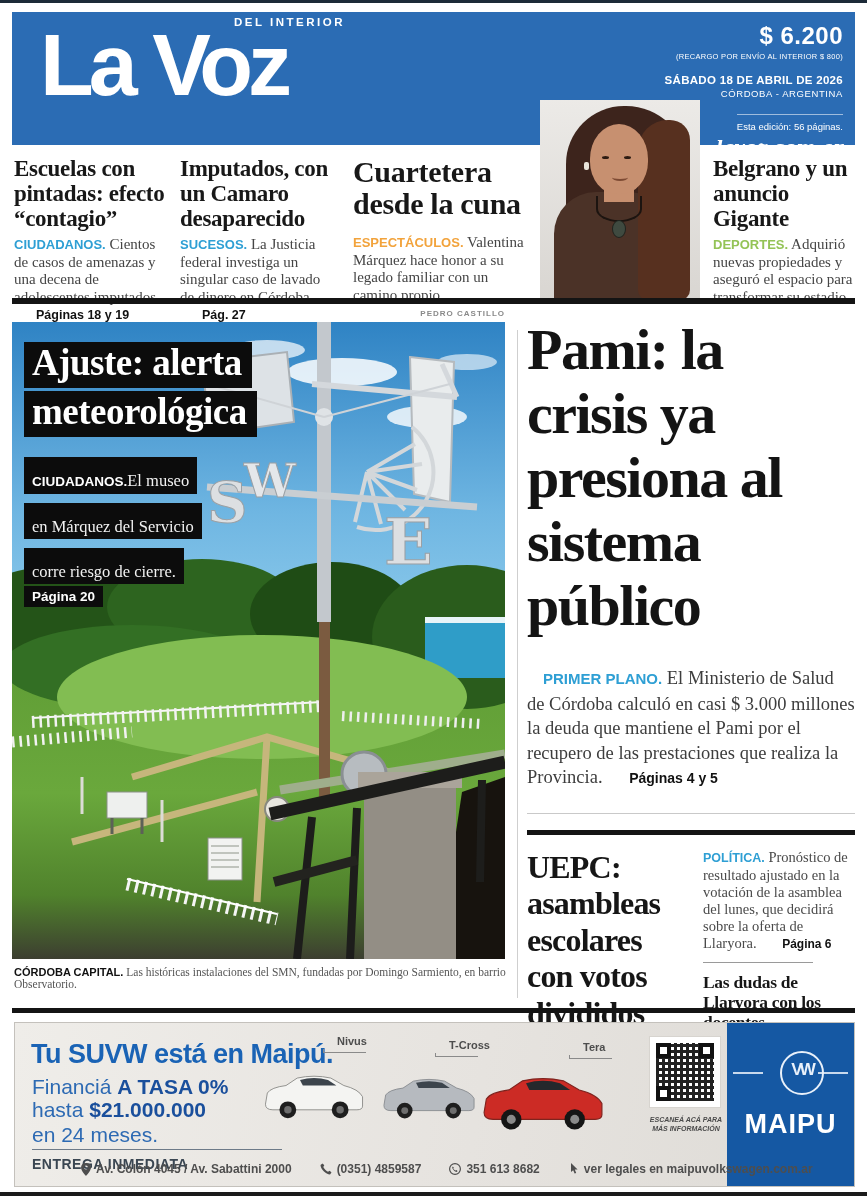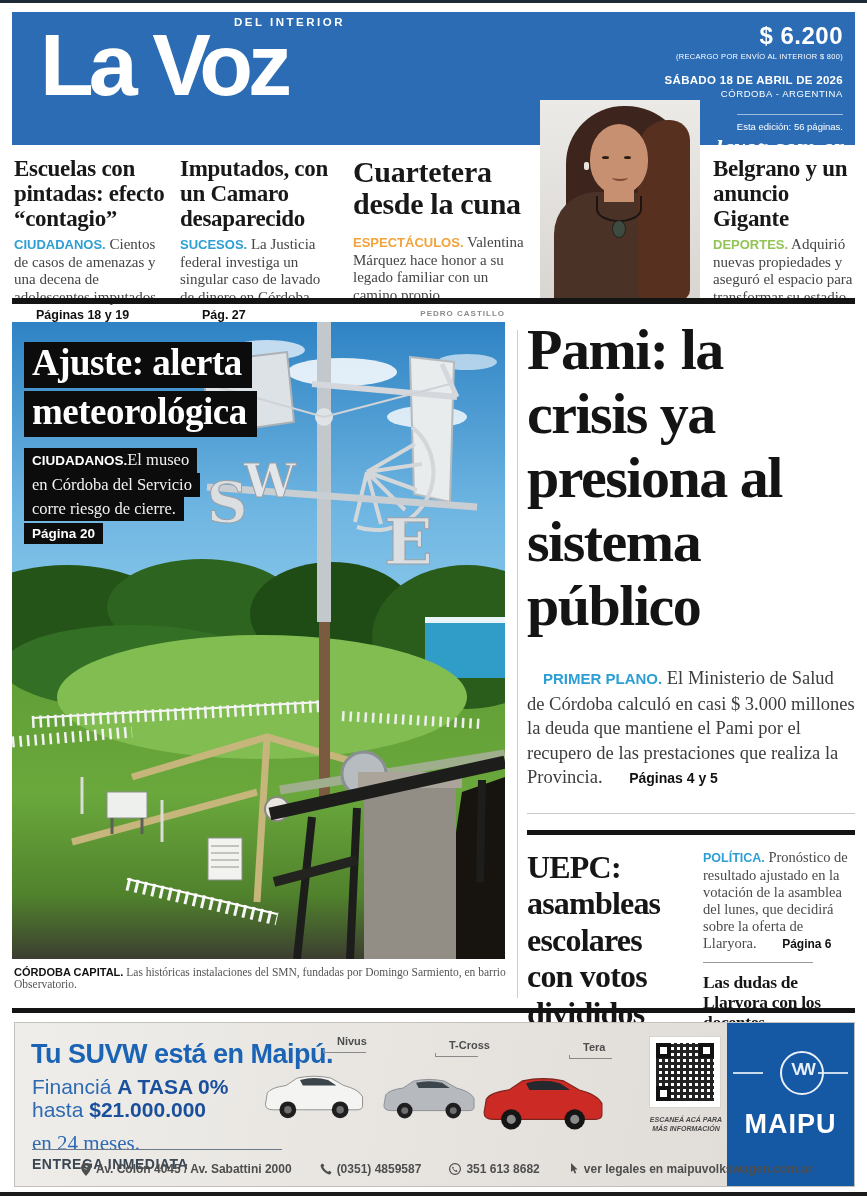--- a/index.html
+++ b/index.html
@@ -90,21 +90,21 @@
     background:linear-gradient(#2f83c4 0%, #6fb6e2 30%, #8fccec 50%,
       #5f9c35 50.5%, #6aa83c 74%, #50822c 90%, #3c3e30 100%);
   }
   #main-photo svg { position:absolute; left:0; top:0; }
   .ph-overlay { position:absolute; left:12px; }
   .ph-line { display:table; background:#0c0c0c; color:#fff;
     font-family:"Liberation Serif", serif; font-weight:bold;
     font-size:37px; line-height:40px; padding:1px 10px 5px 8px; letter-spacing:-0.5px; }
   .ph-kline { display:table; background:#0c0c0c; color:#f2f2f2;
     font-family:"Liberation Serif", serif; font-size:16.5px; line-height:19px;
-    padding:2px 8px 3px 8px; }
+    padding:14px 8px 3px 8px;margin-top:9px; }
   .ph-kline .kicker { font-size:13.5px; color:#fff; }
   .ph-page { display:table; background:#0c0c0c; color:#fff;
     font-family:"Liberation Sans", sans-serif; font-weight:bold;
     font-size:13.5px; padding:3px 8px; }
 
   #caption { left:14px; top:966px; width:520px;
     font-family:"Liberation Serif", serif; font-size:11.5px; color:#555; }
   #caption .cap-label { font-family:"Liberation Sans", sans-serif; font-weight:bold;
     font-size:11px; color:#111; }
 
@@ -150,21 +150,21 @@
   #rule-bottom { left:12px; top:1008px; width:843px; height:5px; background:#141414; }
 
   
   #ad { left:14px; top:1022px; width:841px; height:165px;
     background:linear-gradient(100deg,#efede9 0%, #e6e3df 55%, #dedbd6 100%);
     border:1px solid #c4c1bc; }
   #ad-headline { position:absolute; left:16px; top:16px;
     font-size:27px; font-weight:bold; color:#1a63b5; letter-spacing:-0.5px; }
   .ad-fin { position:absolute; left:17px; font-size:21px; color:#2d6ab3; }
   .ad-fin b { color:#1a4f9c; }
-  #ad-fin1 { top:52px; } #ad-fin2 { top:75px; } #ad-fin3 { top:108px;font-family:Liberation Serif, serif; }
+  #ad-fin1 { top:52px; } #ad-fin2 { top:75px; } #ad-fin3 { top:100px; }
   #ad-underline { position:absolute; left:17px; top:126px; width:250px; height:1px; background:#6d7a88; }
   #ad-delivery { position:absolute; left:17px; top:133px; font-size:14px; font-weight:bold;
     letter-spacing:0.5px; color:#3a4652; }
   .car-label { position:absolute; font-size:11px; font-weight:bold; color:#4d4d4d; }
   .car-label::after { content:""; display:block; margin-top:2px; margin-left:-14px;
     width:42px; height:3px; border-left:1px solid #8a8a8a; border-bottom:1px solid #8a8a8a; }
   .car { position:absolute; }
   #qr { position:absolute; left:634px; top:13px; width:72px; height:72px; background:#fff;
     padding:6px; border:1px solid #d7d4cf; }
   #qr-inner { position:relative; width:58px; height:58px;
@@ -332,21 +332,21 @@
 
     <div class="ph-overlay" style="top:20px;">
       <span class="ph-line">Ajuste: alerta</span>
       <span class="ph-line" style="margin-top:3px;">meteorológica</span>
     </div>
     <div class="ph-overlay" style="top:126px;">
       <span class="ph-kline">
           <span class="kicker">CIUDADANOS.</span> 
           <span>El museo</span>
         </span>
-      <span class="ph-kline">en Córdoba del Servicio</span>
+      <span class="ph-kline">en Márquez del Servicio</span>
       <span class="ph-kline">corre riesgo de cierre.</span>
       <span class="ph-page" style="margin-top:2px;">Página 20</span>
     </div>
   </div>
 
   <p class="abs" id="caption">
     <span class="cap-label">CÓRDOBA CAPITAL.</span>
     <span>Las históricas instalaciones del SMN, fundadas por Domingo Sarmiento, en barrio Observatorio.</span>
   </p>
 

